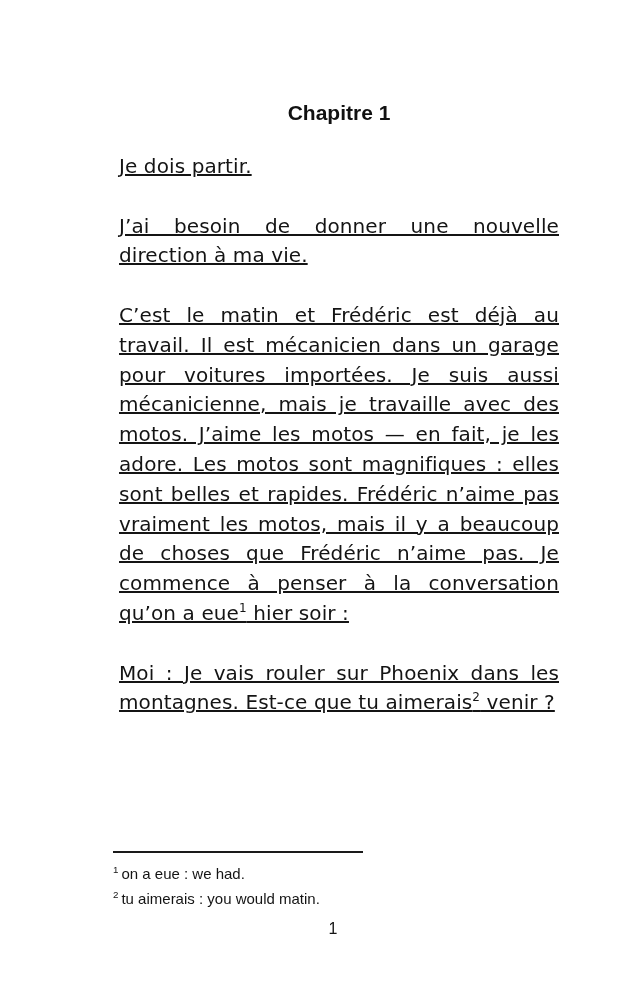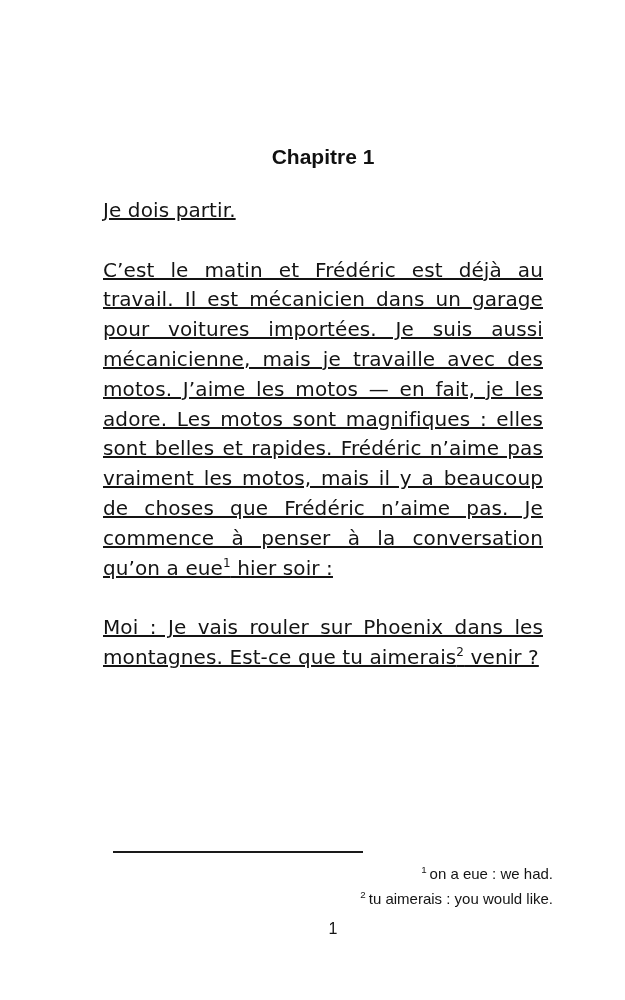--- a/index.html
+++ b/index.html
@@ -11,24 +11,23 @@
     position: relative;
     width: 625px;
     height: 1000px;
     background: #ffffff;
     overflow: hidden;
     font-family: "DejaVu Sans", sans-serif;
     color: #141414;
   }
   .text-block {
     position: absolute;
-    left: 103px;
+    left: 119px;
     top: 98px;
     width: 440px;
-    margin-top: 44px;
   }
   .chapter-title {
     font-family: "Liberation Sans", sans-serif;
     font-weight: bold;
     font-size: 21px;
     line-height: 30px;
     text-align: center;
     margin: 0 0 24px 0;
     color: #111111;
   }
@@ -44,21 +43,20 @@
   sup.fnref {
     font-size: 0.60em;
     line-height: 0;
     vertical-align: super;
   }
   .footnotes {
     position: absolute;
     left: 113px;
     top: 851px;
     width: 440px;
-    text-align: right;
   }
   .fn-rule {
     width: 250px;
     height: 0;
     border-top: 2px solid #1a1a1a;
     margin: 0 0 8px 0;
   }
   p.fn {
     font-family: "Liberation Sans", sans-serif;
     font-size: 15px;
@@ -89,31 +87,32 @@
 
 <div class="page">
 
   <div class="text-block">
 
     <h1 class="chapter-title">Chapitre 1</h1>
 
     <p class="body-par">Je dois partir.</p>
 
 
+    <p class="body-par">J’ai besoin de donner une nouvelle direction à ma vie.</p>
 
     <p class="body-par"><span>C’est le matin et Frédéric est déjà au travail. Il est mécanicien dans un garage pour voitures importées. Je suis aussi mécanicienne, mais je travaille avec des motos. J’aime les motos — en fait, je les adore. Les motos sont magnifiques&nbsp;: elles sont belles et rapides. Frédéric n’aime pas vraiment les motos, mais il y a beaucoup de choses que Frédéric n’aime pas. Je commence à penser à la conversation qu’on a eue</span><sup class="fnref">1</sup><span> hier soir&nbsp;:</span></p>
 
 
     <p class="body-par"><span>Moi&nbsp;: Je vais rouler sur Phoenix dans les montagnes. Est-ce que tu aimerais</span><sup class="fnref">2</sup><span> venir&nbsp;?</span></p>
 
   </div>
 
   <div class="footnotes">
     <div class="fn-rule"></div>
 
     <p class="fn"><sup>1</sup><span>on a eue : we had.</span></p>
 
-    <p class="fn"><sup>2</sup><span>tu aimerais : you would like.</span></p>
+    <p class="fn"><sup>2</sup><span>tu aimerais : you would matin.</span></p>
   </div>
 
   <div class="page-number">1</div>
 
 </div>
 
 </body></html>

